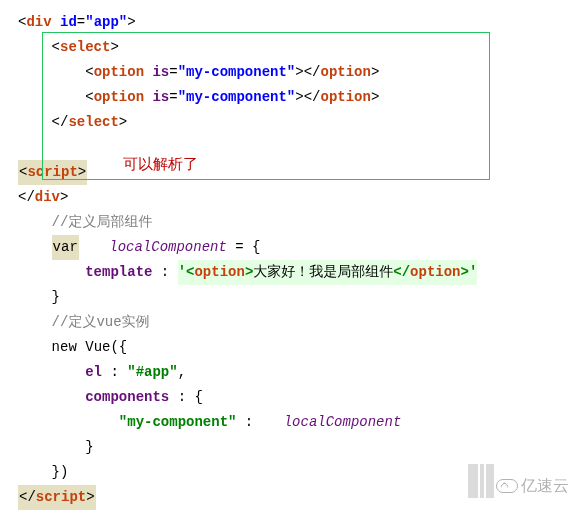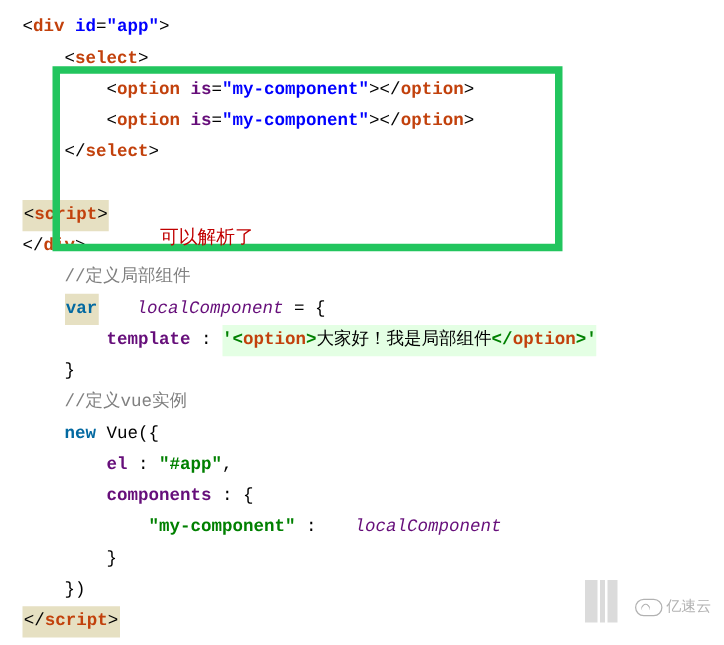--- a/index.html
+++ b/index.html
@@ -17,36 +17,36 @@
   .code {
     padding: 10px 0 0 18px;
     position: relative;
   }
   .line { white-space: pre; height: 25px; color: #000; }
   .punct { color: #000000; }
   .tag   { color: #c2410c; font-weight: bold; }
   .attr  { color: #0000ff; font-weight: bold; }
   .str   { color: #0000ff; font-weight: bold; }
   .iskw  { color: #660e7a; font-weight: bold; }
-  .kw    { color: #0369a1; font-weight: bold; }
+  .kw    { color: #000000; font-weight: normal; }
   .var   { color: #660e7a; font-style: italic; margin-left: 22px; }
   .field { color: #660e7a; font-weight: bold; }
   .cm    { color: #808080; }
   .txt   { color: #000000; }
   .green { color: #008000; font-weight: bold; }
   .decl-bg { background: #e6e0c2; padding: 0 1px; display: inline-block; }
   .tpl-bg  { background: #e4ffe4; display: inline-block; }
   .mono-start { background: #cfd8cf; display:inline-block; width:6px; }
 
   .annot-box {
     position: absolute;
-    border: 6px solid #22c55e;
-    top: 53px;
+    border: 1px solid #22c55e;
+    top: 32px;
     left: 42px;
-    width: 408px;
+    width: 448px;
     height: 148px;
     pointer-events: none;
     box-sizing: border-box;
   }
   .annot-text {
     position: absolute;
     color: #c00000;
     font-family: sans-serif;
     font-size: 15px;
     top: 118px;
@@ -62,21 +62,21 @@
   }
   .watermark-bars span { display:block; background:#999; }
   .wb1 { width:10px; height:34px; }
   .wb2 { width:4px;  height:34px; }
   .wb3 { width:8px;  height:34px; }
 
   .watermark-logo {
     position: absolute;
     right: 10px; bottom: 18px;
     font-family: sans-serif;
-    font-size: 12px;
+    font-size: 16px;
     color: #b2b2b2;
     display: flex;
     align-items: center;
     gap: 3px;
   }
   .cloud {
     display:inline-block;
     width:22px; height:14px;
     border:1.5px solid #b2b2b2;
     border-radius: 9px 9px 9px 9px;

